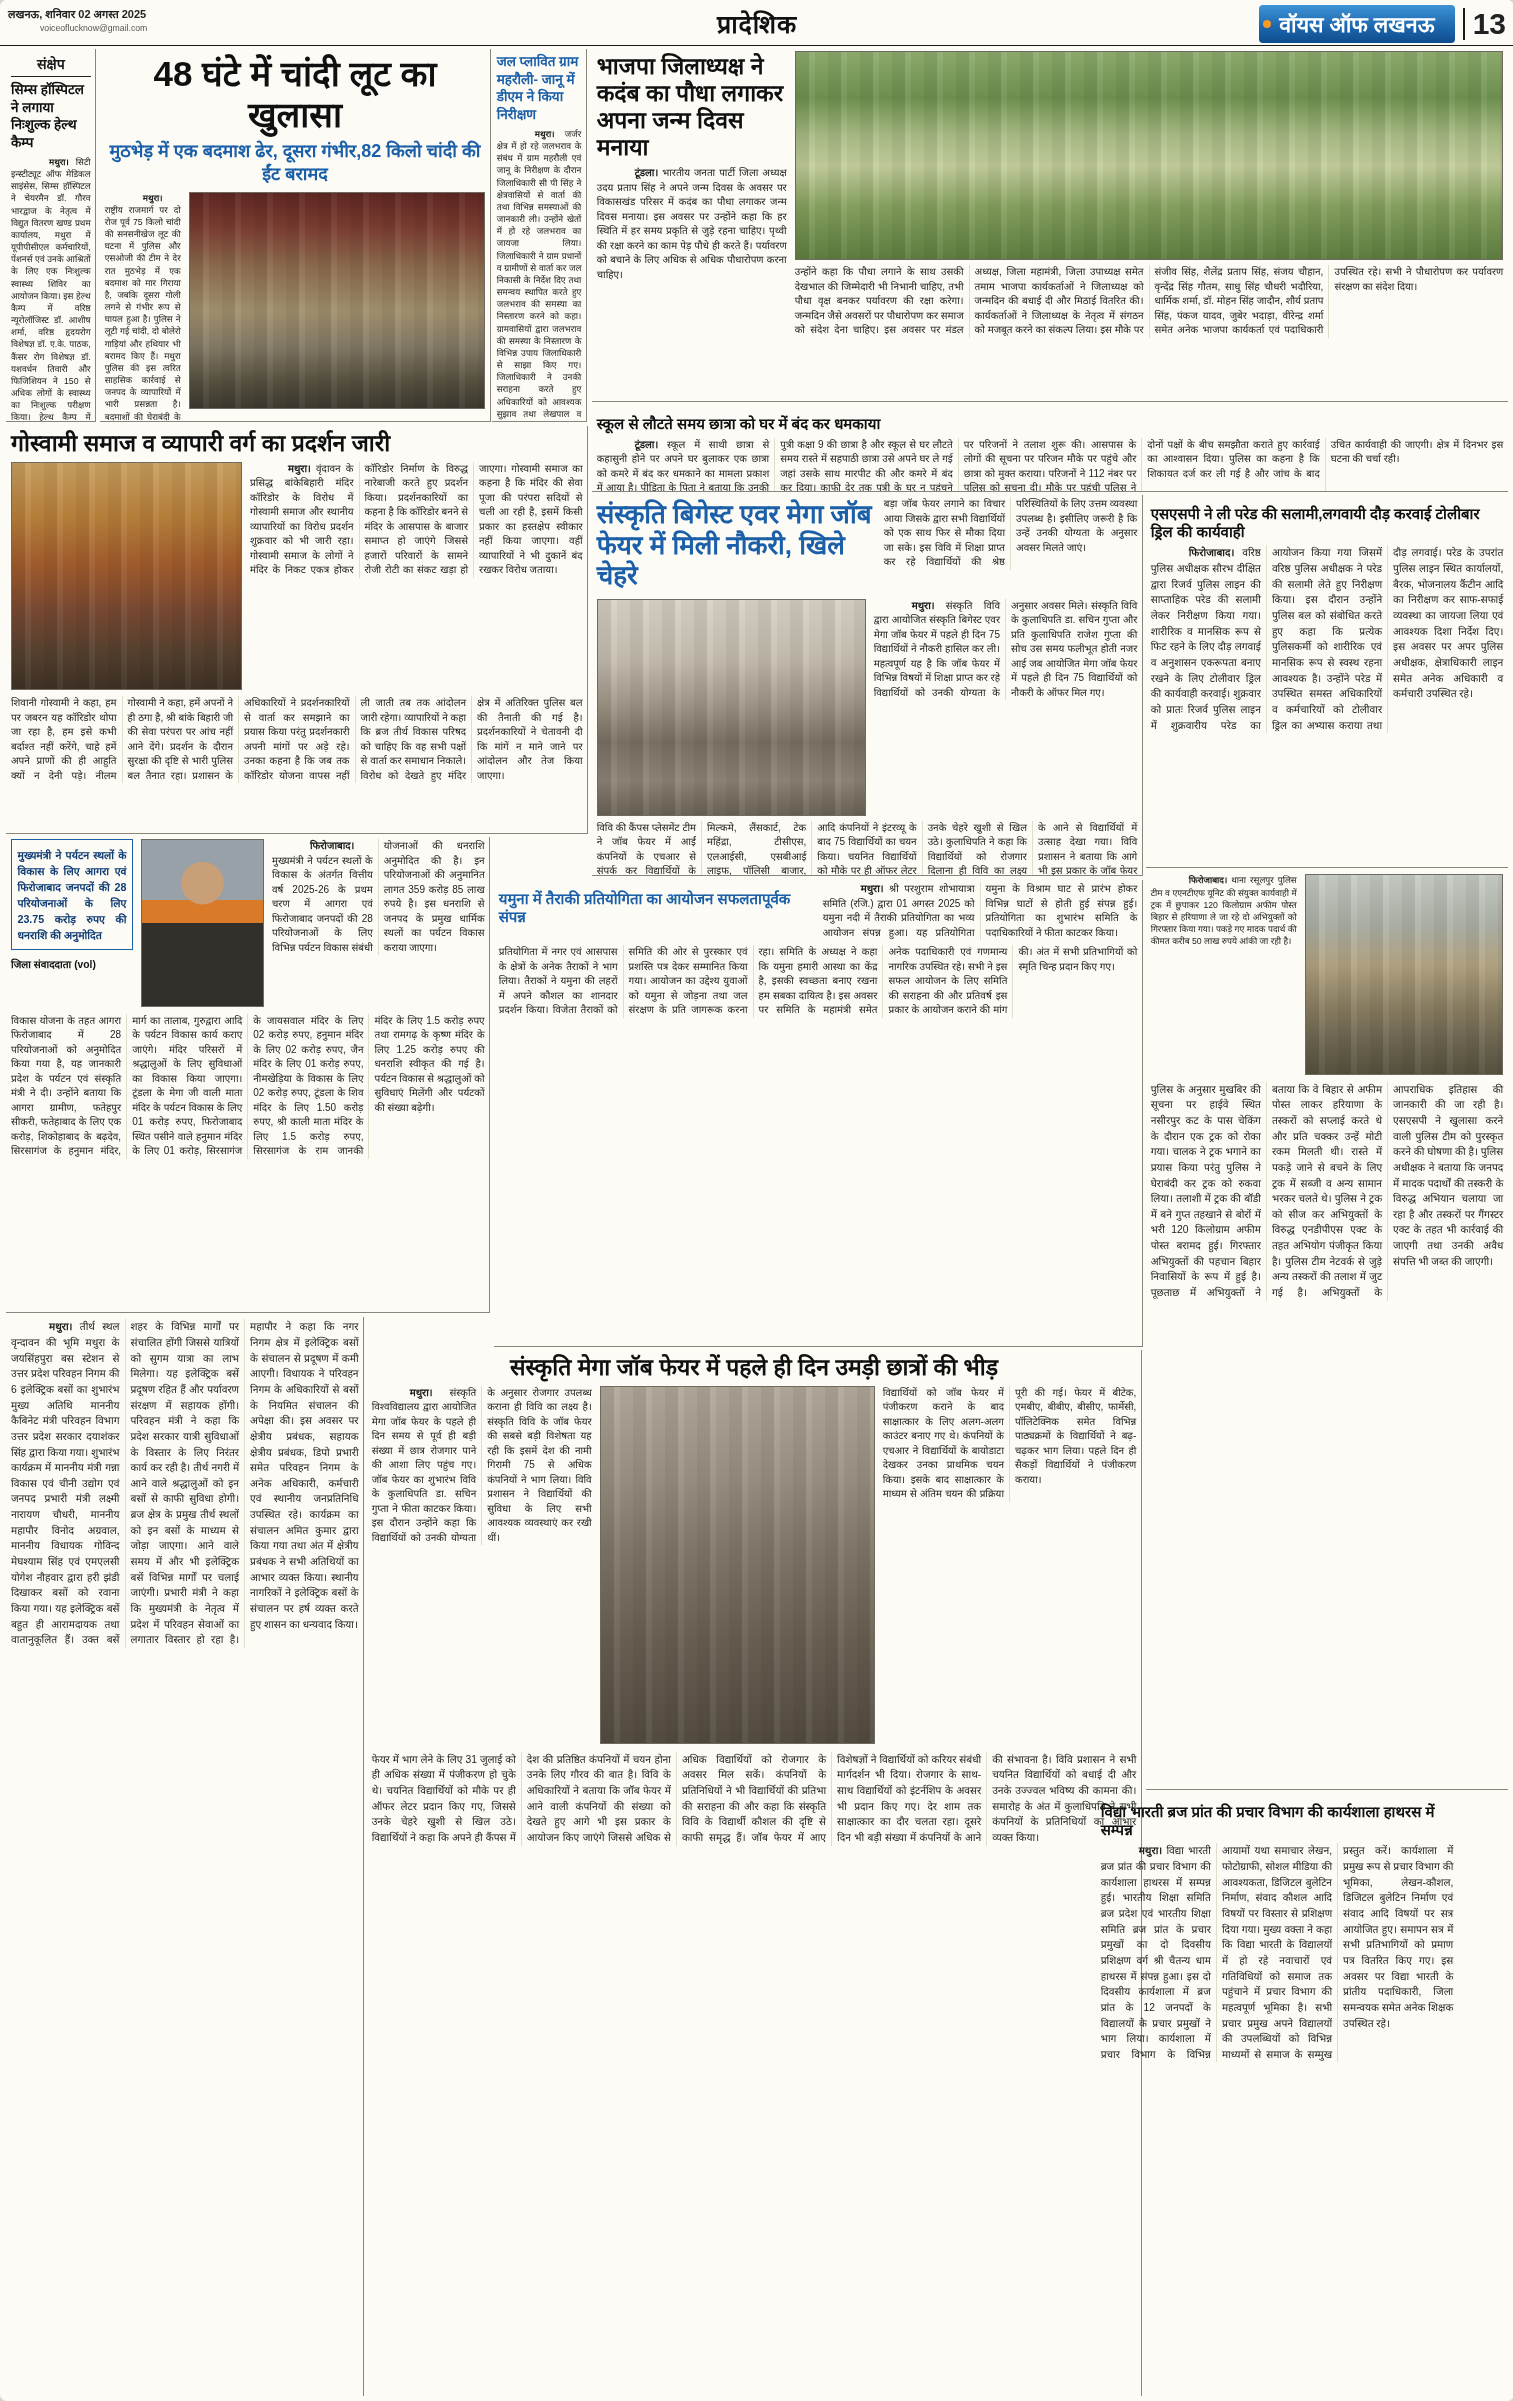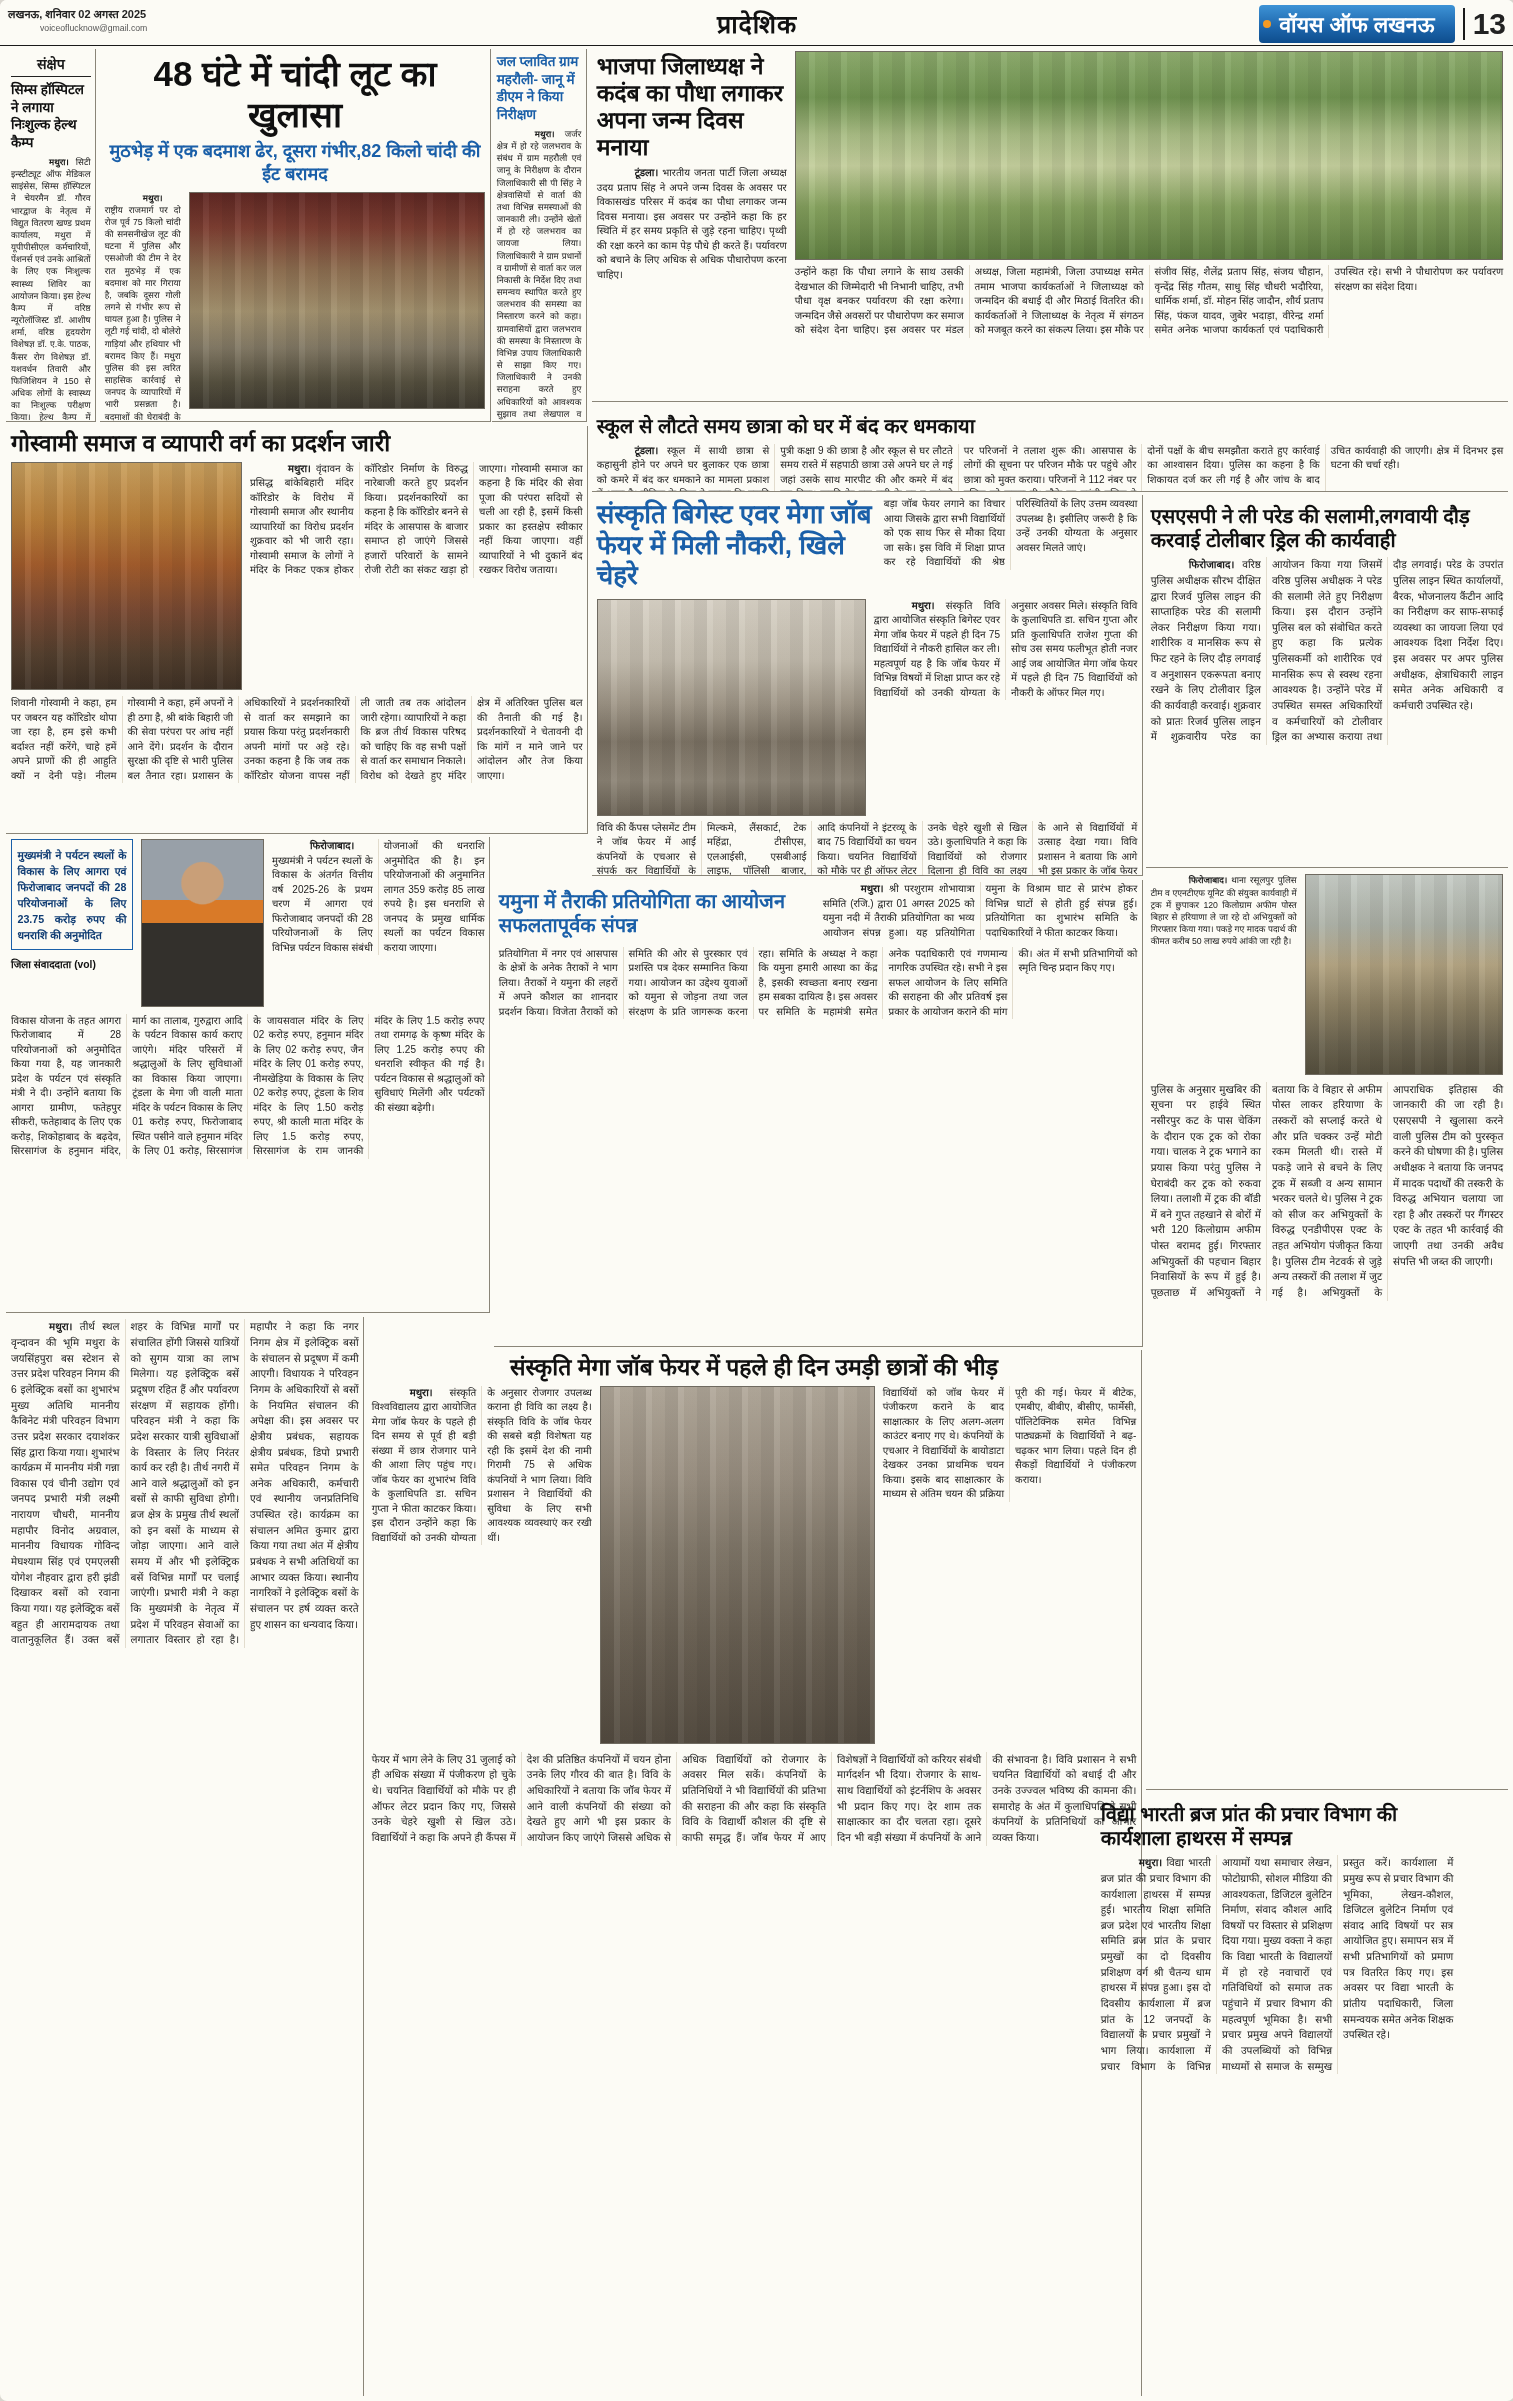--- a/index.html
+++ b/index.html
@@ -19,21 +19,21 @@
   .mh-sep { width:1.6px; height:32px; background:#1a1a1a; }
   .mh-page { font-size:30px; font-weight:bold; color:#222; }
 
   
   .art { position:absolute; overflow:hidden; padding:2.4px 4.7px 4.7px; }
   .br { border-right:0.8px solid #8a8578; }
   .bb { border-bottom:0.8px solid #8a8578; }
   .hl { font-weight:bold; color:#101010; line-height:1.18; margin:1.6px 0 4.7px; }
   .hl-xl { font-size:35px; }
   .hl-lg { font-size:23px; }
-  .hl-md { font-size:20px;margin-top:8px; }
+  .hl-md { font-size:15px;margin-top:8px; }
   .hl-sm { font-size:13.5px; line-height:1.3; }
   .blue { color:#1a5fa8; }
   .center { text-align:center; }
   .sub { font-size:18px; color:#1a5fa8; font-weight:bold; text-align:center; margin:1.6px 0 6.3px; line-height:1.25; }
   .kicker { text-align:center; font-weight:bold; font-size:14.2px; padding:2.4px 0 3.2px; border-bottom:1.6px solid #222; margin-bottom:4px; }
   .byline { font-weight:bold; font-size:10.3px; margin-top:6.3px; color:#111; }
   .body { font-size:10px; line-height:1.45; text-align:justify; color:#1c1c1c; }
   .body.small { font-size:8.7px; line-height:1.4; }
   .body.big { font-size:10.3px; line-height:1.52; }
   .dl { font-weight:bold;padding-left:38px; }

